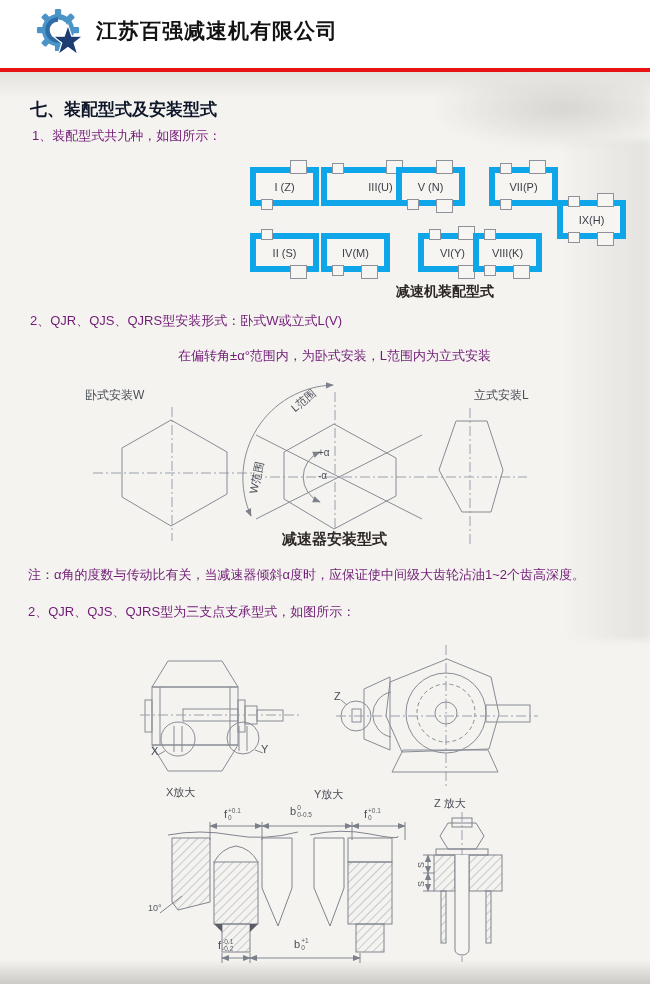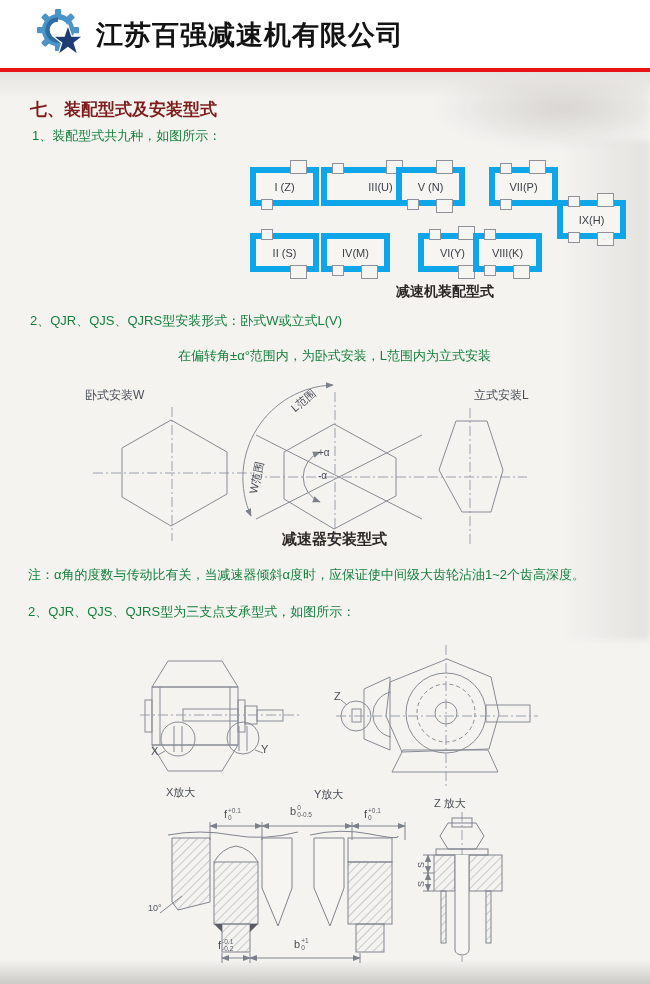--- a/index.html
+++ b/index.html
@@ -3,31 +3,31 @@
 <meta charset="utf-8">
 <style>
   html,body{margin:0;padding:0;}
   body{width:650px;height:984px;overflow:hidden;background:#e9e8e6;
        font-family:"Liberation Sans","DejaVu Sans",sans-serif;}
   .page{position:relative;width:650px;height:984px;background:#f4f3f0;}
   
   .hdr{position:absolute;left:0;top:0;width:650px;height:68px;background:#ffffff;}
   .logo{position:absolute;left:22px;top:4px;width:82px;height:62px;}
   .company{position:absolute;left:96px;top:17px;font-family:"Liberation Serif","DejaVu Serif",serif;
-           font-size:27px;font-weight:700;color:#131313;letter-spacing:1px;white-space:nowrap;}
+           font-size:21px;font-weight:700;color:#131313;letter-spacing:1px;white-space:nowrap;}
   .redline{position:absolute;left:0;top:68px;width:650px;height:4px;background:#e81315;}
   
   .blotch{position:absolute;pointer-events:none;}
   .b1{left:430px;top:80px;width:220px;height:70px;background:radial-gradient(ellipse at 60% 40%,rgba(196,193,189,.6),rgba(196,193,189,0) 70%);filter:blur(4px);}
   .b2{left:560px;top:140px;width:90px;height:500px;background:linear-gradient(90deg,rgba(200,197,193,0),rgba(200,197,193,.35));filter:blur(3px);}
   .b3{left:0;top:960px;width:650px;height:24px;background:linear-gradient(180deg,rgba(170,168,164,0),rgba(170,168,164,.55));}
   .b4{left:0;top:72px;width:650px;height:26px;background:linear-gradient(180deg,rgba(214,211,207,.5),rgba(214,211,207,0));}
   
-  .t{position:absolute;color:#15803d;white-space:nowrap;}
-  .title{font-size:17px;font-weight:700;color:#7f1d1d;}
+  .t{position:absolute;color:#701a75;white-space:nowrap;}
+  .title{font-size:17px;font-weight:700;color:#0f172a;}
   .body13{font-size:13px;}
   .cap{font-weight:700;color:#2d2826;}
   
   .abox{position:absolute;width:57px;height:27px;border:6px solid #0ea5e9;background:#f6f5f2;
         display:flex;align-items:center;justify-content:center;font-size:11px;color:#3a3e47;}
   .tab{position:absolute;border:1px solid #8d919b;background:#f6f5f2;}
   .ts{width:10px;height:9px;}
   .tb{width:15px;height:12px;}
   .tl{left:5px;top:-10px;}
   .trb{right:6px;top:-13px;}

